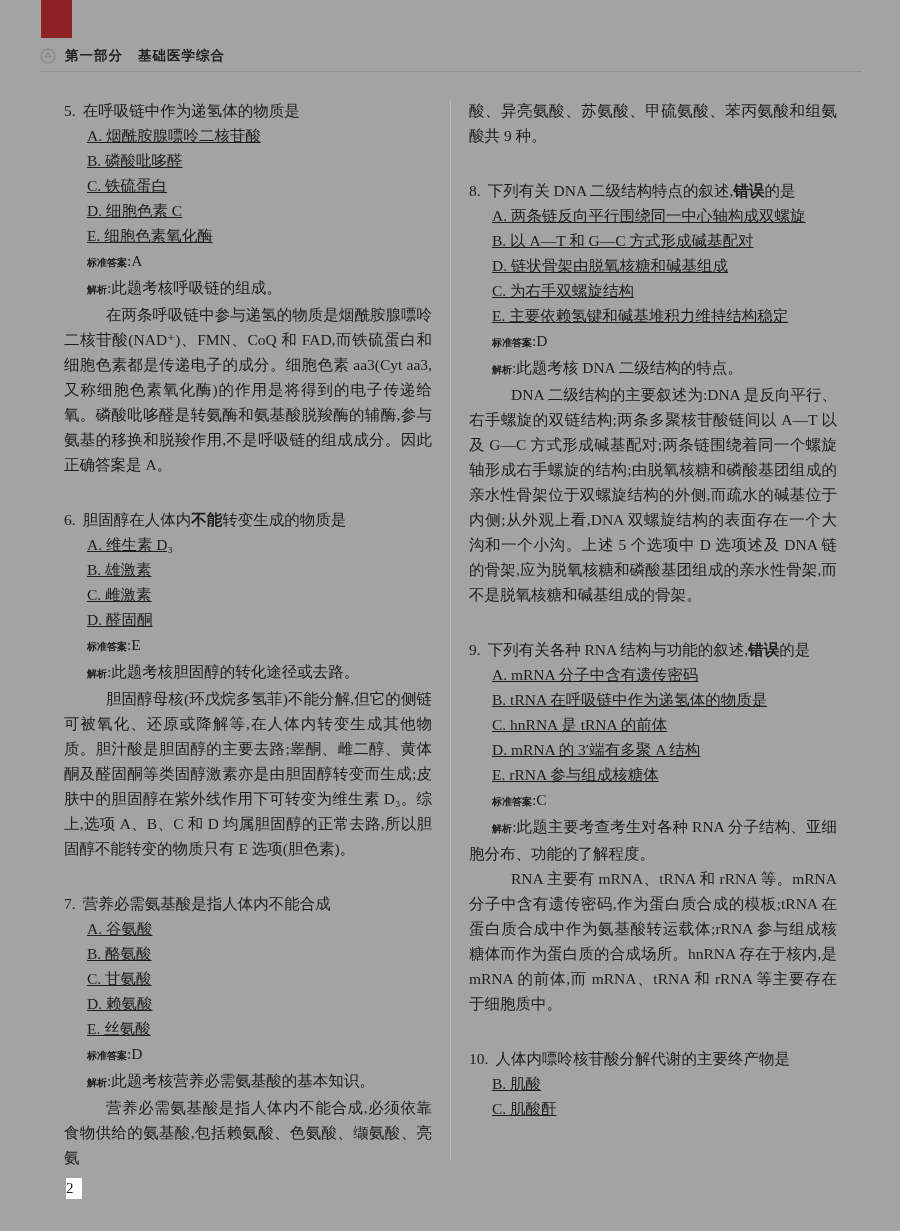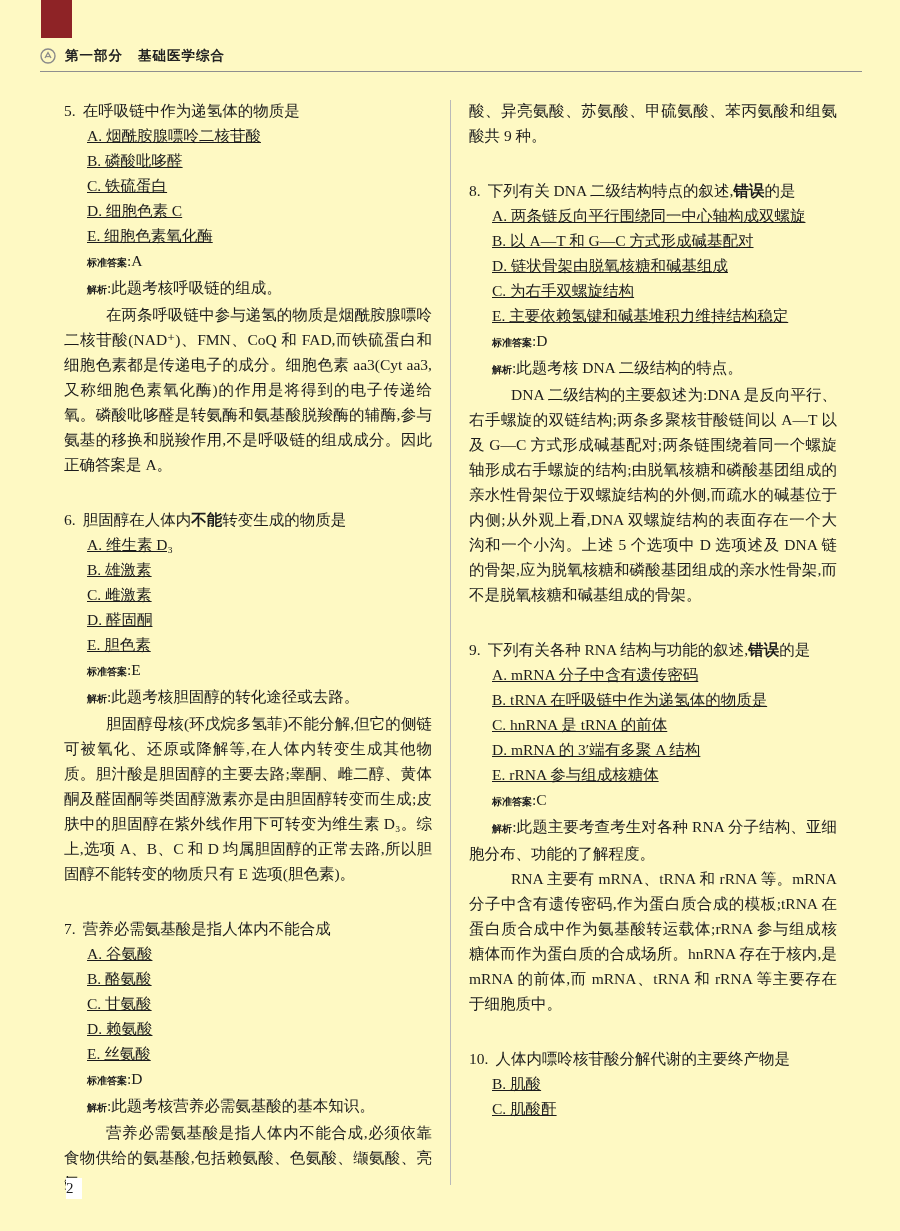--- a/index.html
+++ b/index.html
@@ -2,21 +2,21 @@
 <html><head>
 <meta charset="utf-8">
 <style>
   * { margin: 0; padding: 0; box-sizing: border-box; }
   html, body { background: #ffffff; }
   .page {
     position: relative;
     width: 900px;
     height: 1231px;
     margin: 0 auto;
-    background: #fef9c3;
+    background: #a3a3a3;
     overflow: hidden;
     font-family: "Liberation Serif", "DejaVu Serif", serif;
     color: #1c1c1c;
   }
   .corner-tab {
     position: absolute;
     left: 41px; top: 0;
     width: 31px; height: 38px;
     background: #8e2326;
   }
@@ -105,21 +105,20 @@
         <p class="analysis-line"><span class="lab">解析</span><span>:此题考核呼吸链的组成。</span></p>
         <p class="para">在两条呼吸链中参与递氢的物质是烟酰胺腺嘌呤二核苷酸(NAD⁺)、FMN、CoQ 和 FAD,而铁硫蛋白和细胞色素都是传递电子的成分。细胞色素 aa3(Cyt aa3,又称细胞色素氧化酶)的作用是将得到的电子传递给氧。磷酸吡哆醛是转氨酶和氨基酸脱羧酶的辅酶,参与氨基的移换和脱羧作用,不是呼吸链的组成成分。因此正确答案是 A。</p>
       </article>
 
       <article class="question">
         <p class="stem"><span class="qnum">6.</span><span>胆固醇在人体内</span><span class="bold">不能</span><span>转变生成的物质是</span></p>
         <p class="option">A. 维生素 D₃</p>
         <p class="option">B. 雄激素</p>
         <p class="option">C. 雌激素</p>
         <p class="option">D. 醛固酮</p>
-        <p class="option">E. 胆色素</p>
         <p class="answer-line"><span class="lab">标准答案</span><span>:E</span></p>
         <p class="analysis-line"><span class="lab">解析</span><span>:此题考核胆固醇的转化途径或去路。</span></p>
         <p class="para">胆固醇母核(环戊烷多氢菲)不能分解,但它的侧链可被氧化、还原或降解等,在人体内转变生成其他物质。胆汁酸是胆固醇的主要去路;睾酮、雌二醇、黄体酮及醛固酮等类固醇激素亦是由胆固醇转变而生成;皮肤中的胆固醇在紫外线作用下可转变为维生素 D₃。综上,选项 A、B、C 和 D 均属胆固醇的正常去路,所以胆固醇不能转变的物质只有 E 选项(胆色素)。</p>
       </article>
 
       <article class="question">
         <p class="stem"><span class="qnum">7.</span><span>营养必需氨基酸是指人体内不能合成</span><span class="bold"></span><span></span></p>
         <p class="option">A. 谷氨酸</p>
         <p class="option">B. 酪氨酸</p>
         <p class="option">C. 甘氨酸</p>

